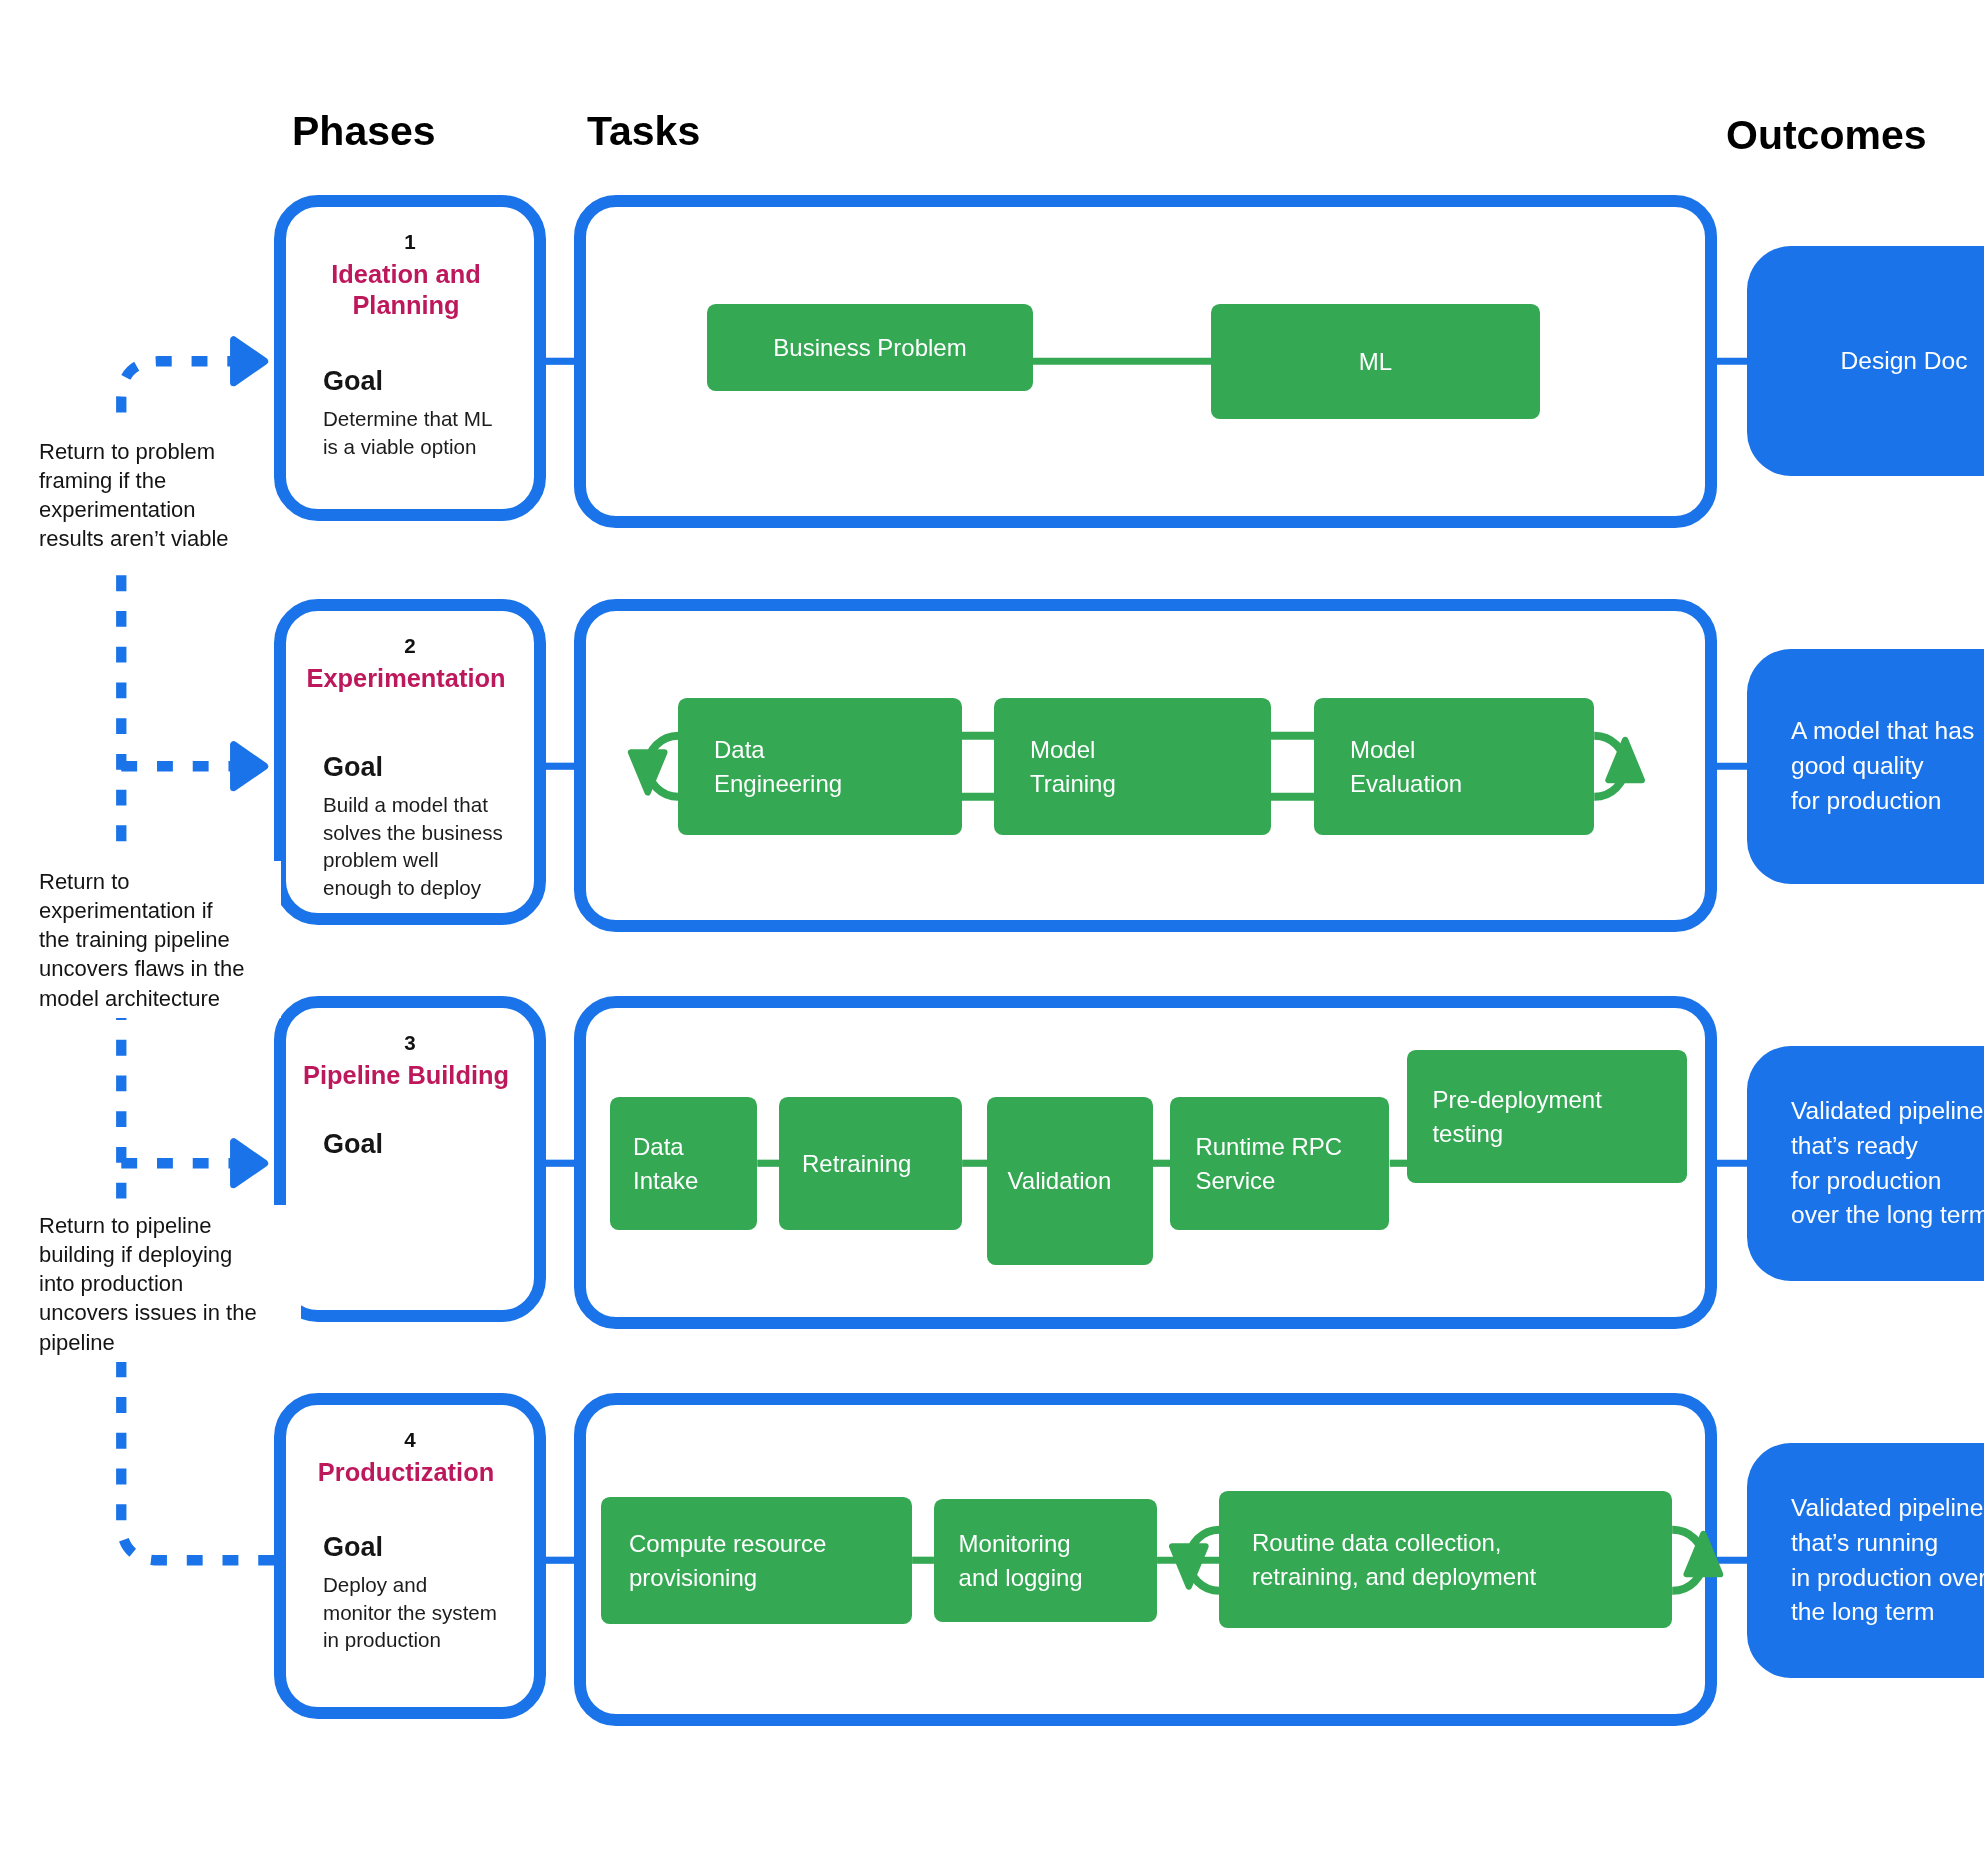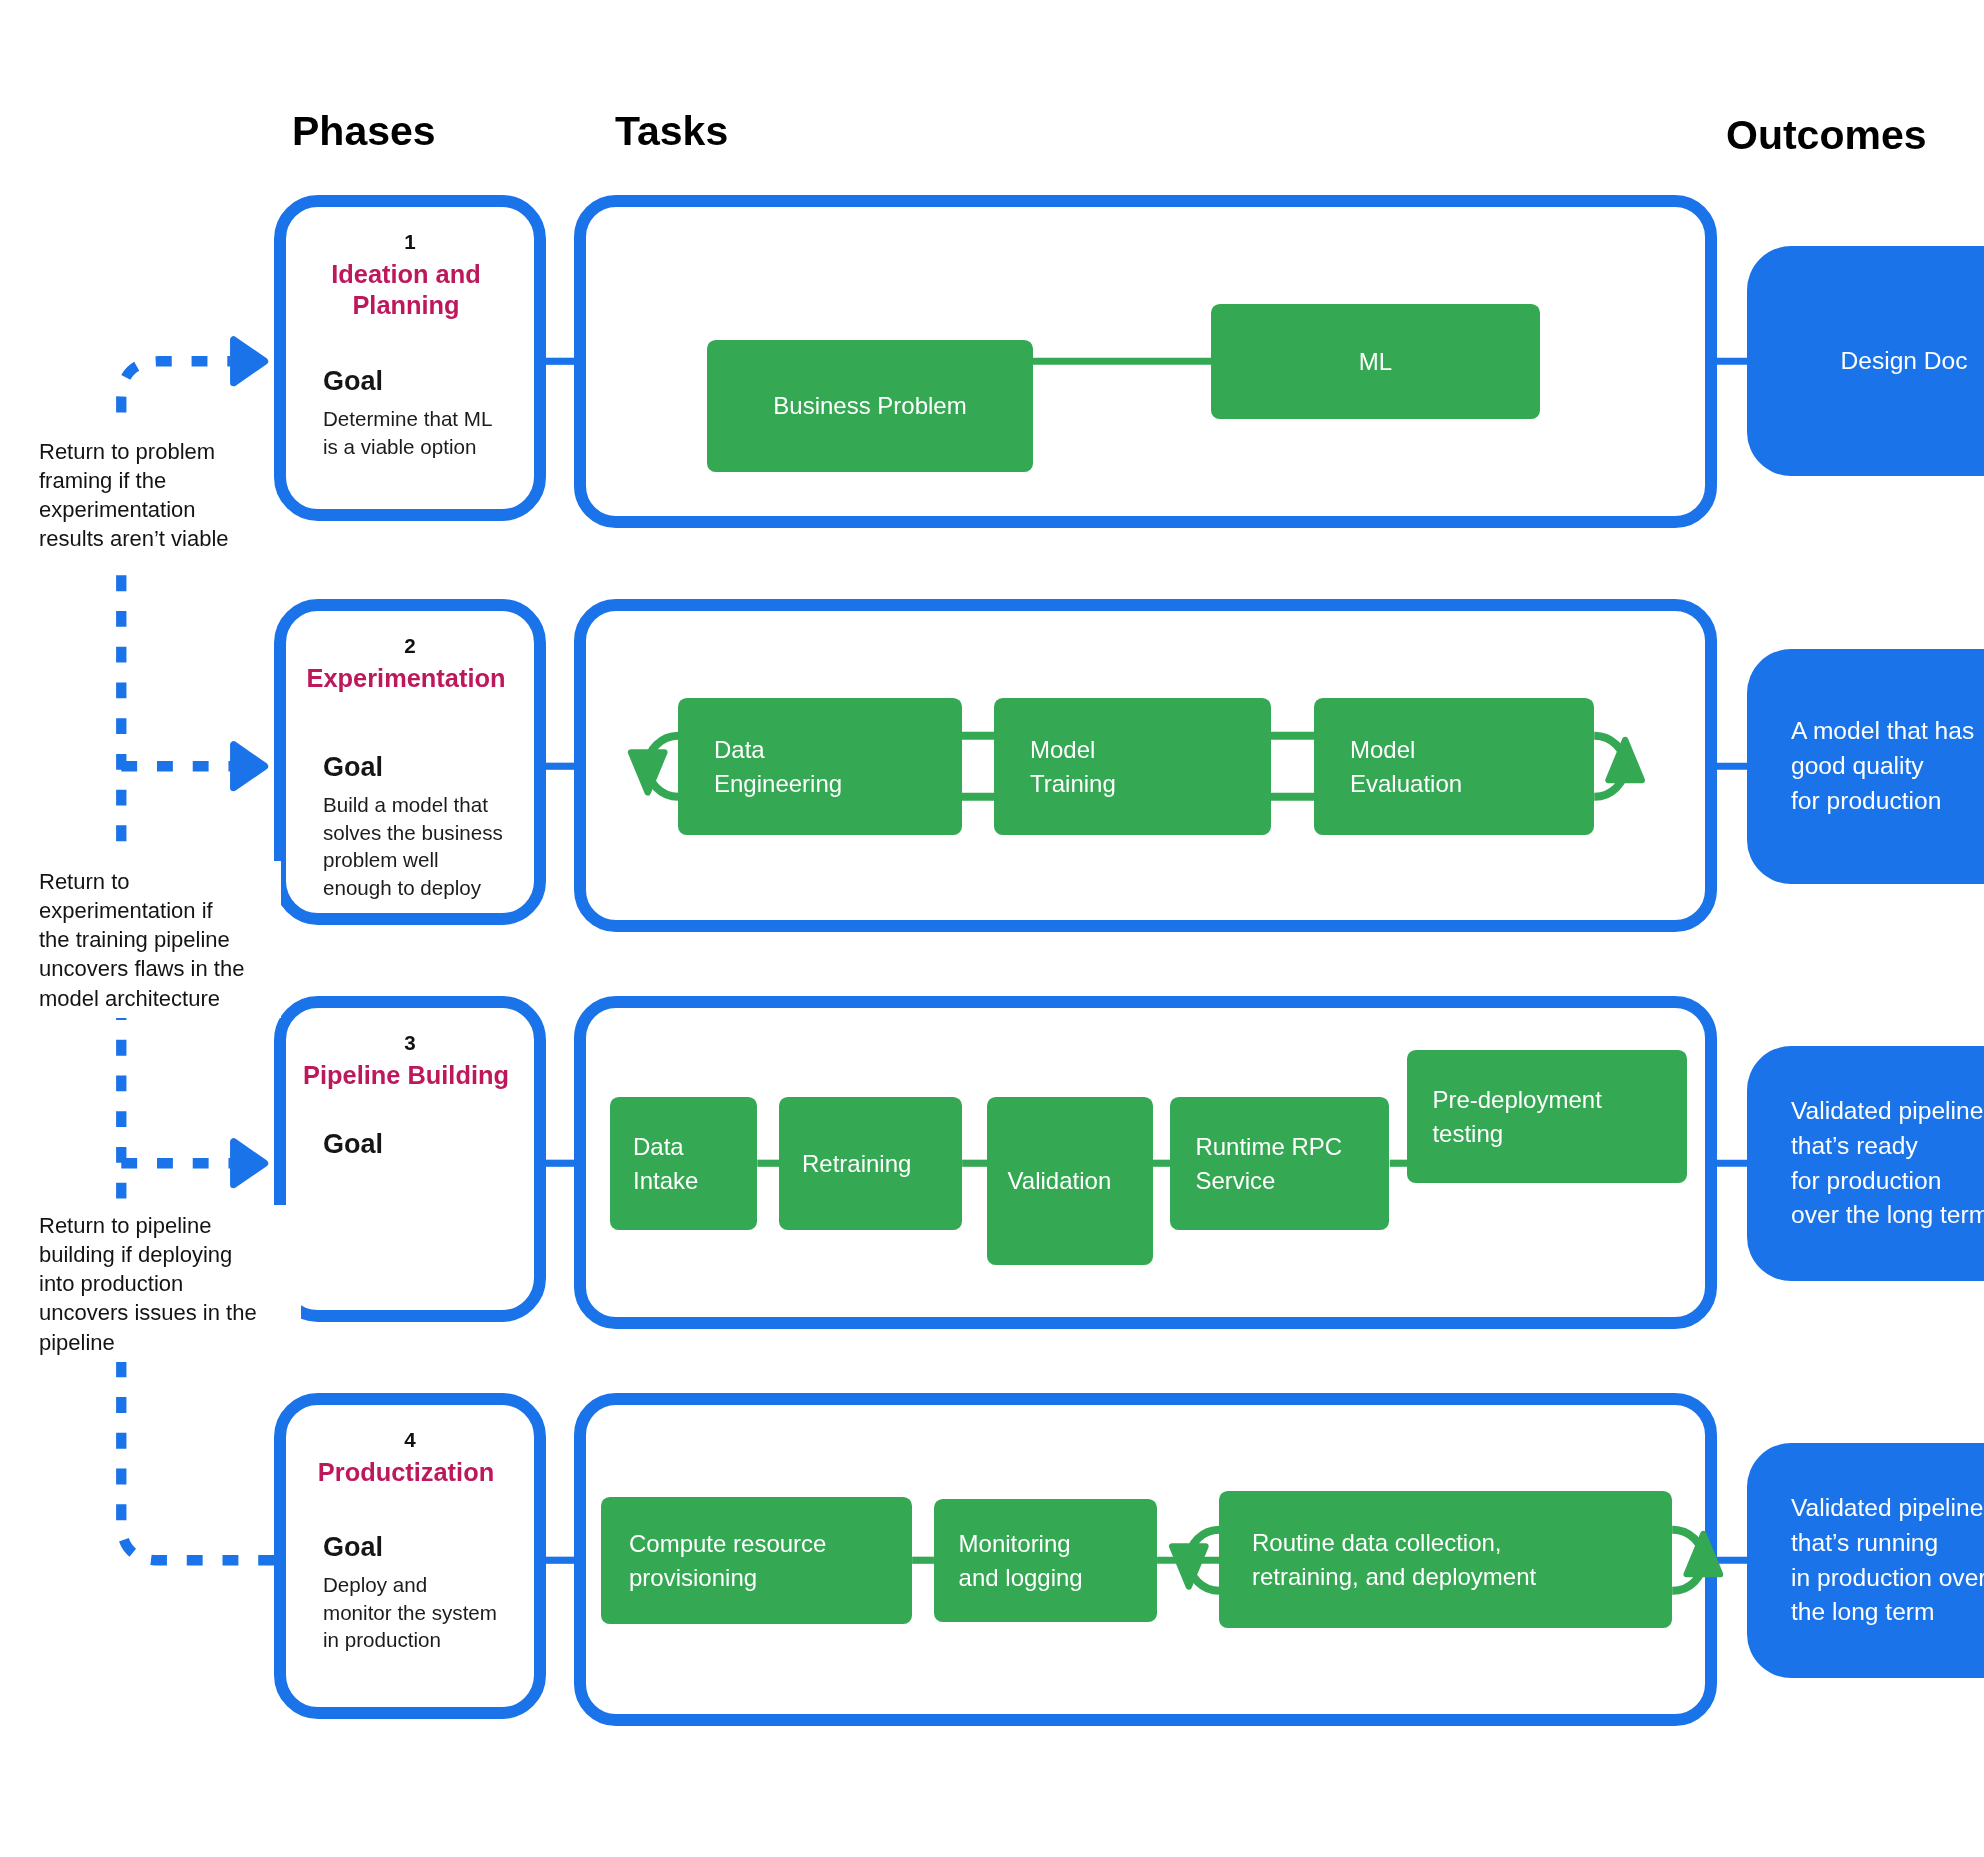--- a/index.html
+++ b/index.html
@@ -65,21 +65,21 @@
     font-size:22px;line-height:1.33;color:#141414;font-weight:400;
     padding:5.6px 4px;
   }
 </style>
 </head>
 <body>
 
 <div class="canvas">
 
   <div class="col-header" style="left:292px;top:108px;" data-bind="headers.phases">Phases</div>
-  <div class="col-header" style="left:587px;top:108px;margin-left:28px;" data-bind="headers.tasks">Tasks</div>
+  <div class="col-header" style="left:587px;top:108px;" data-bind="headers.tasks">Tasks</div>
   <div class="col-header" style="left:1726px;top:112px;" data-bind="headers.outcomes">Outcomes</div>
 
   <div class="task-container" style="top:195px;"></div>
   <div class="task-container" style="top:599px;"></div>
   <div class="task-container" style="top:996px;"></div>
   <div class="task-container" style="top:1393px;"></div>
 
   <svg class="lines" width="2253" height="1858" viewBox="0 0 5674 4680">
     <g stroke="#1a73e8" stroke-width="18">
       <line x1="1373" y1="910" x2="1450" y2="910"></line>  
@@ -137,21 +137,21 @@
   <div class="phase-card" style="top:195px;">
     <div class="phase-num" data-bind="phases.0.number">1</div>
     <div class="phase-title" data-bind="phases.0.title">Ideation and
 Planning</div>
     <div class="phase-goal" style="top:159px;">
       <div class="goal-label" data-bind="phases.0.goal_label">Goal</div>
       <div class="goal-text" data-bind="phases.0.goal_text">Determine that ML
 is a viable option</div>
     </div>
   </div>
-  <div class="gbox center" style="left:707px;top:304px;width:326px;height:132px;margin-top:36px;">
+  <div class="gbox center" style="left:707px;top:304px;width:326px;height:87px;">
     <span data-bind="phases.0.tasks.0">Business Problem</span>
   </div>
   <div class="gbox center" style="left:1211px;top:304px;width:329px;height:115px;">
     <span data-bind="phases.0.tasks.1">ML</span>
   </div>
   <div class="outcome center" style="top:246px;height:230px;">
     <span data-bind="phases.0.outcome">Design Doc</span>
   </div>
 
   <div class="phase-card" style="top:599px;">

